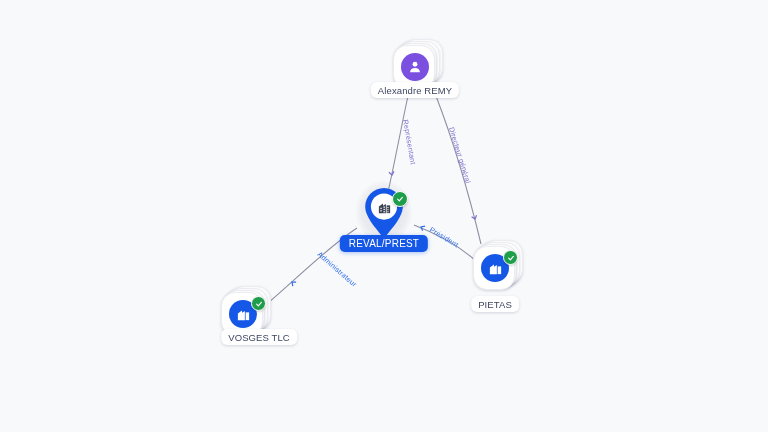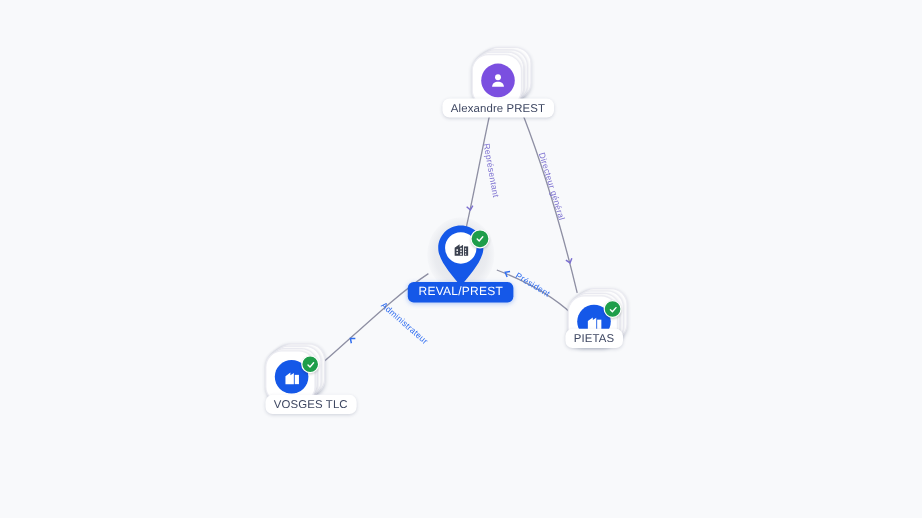--- a/index.html
+++ b/index.html
@@ -202,21 +202,21 @@
           <div class="card c2"></div>
           <div class="card c3"></div>
           <div class="card c4"></div>
         </div>
         <div class="node-disc disc-person">
           <svg width="16" height="16" viewBox="0 0 24 24" aria-hidden="true">
             <circle cx="12" cy="8" r="3.7" fill="#ffffff"></circle>
             <path d="M4.6 20c0-4.1 3.3-6.4 7.4-6.4s7.4 2.3 7.4 6.4z" fill="#ffffff"></path>
           </svg>
         </div>
-        <div class="node-label" style="left: 0px; top: 16px;">Alexandre PREST</div>
+        <div class="node-label" style="left: 0px; top: 16px;">Alexandre REMY</div>
       </div>
       <div class="node" id="node-reval" style="left: 384px; top: 211px;">
         <div class="halo"></div>
         <div class="pin-wrap"><svg width="48" height="56" viewBox="0 0 48 56" aria-hidden="true">
             <path d="M24 3 C13.5 3 5.2 11.3 5.2 21.8 C5.2 32.6 18 45.5 22.3 51.6 C23.1 52.7 24.9 52.7 25.7 51.6 C30 45.5 42.8 32.6 42.8 21.8 C42.8 11.3 34.5 3 24 3 Z" fill="#1558e8"></path>
             <circle cx="24" cy="21.6" r="13.1" fill="#ffffff"></circle>
           </svg></div>
         <div style="position: absolute; left: -8px; top: -12px; width: 16px; height: 16px; display: flex; align-items: center; justify-content: center;">
           <svg width="15" height="15" viewBox="0 0 24 24" aria-hidden="true">
             <path d="M3 21V10.4L9.6 5.6 9.6 9.2 14.2 6.2 14.2 21z" fill="#3c4250"></path>
@@ -257,21 +257,21 @@
             <rect x="16.7" y="11.2" width="1.7" height="1.7" fill="#ffffff"></rect>
             <rect x="16.7" y="14.6" width="1.7" height="1.7" fill="#ffffff"></rect>
             <rect x="16.7" y="18.0" width="1.7" height="1.7" fill="#ffffff"></rect>
           </svg>
         </div>
         <div class="check-badge">
           <svg width="8" height="8" viewBox="0 0 24 24" aria-hidden="true">
             <path d="M5 12.5 L10 17.5 L19 7" stroke="#ffffff" stroke-width="3.4" fill="none" stroke-linecap="round" stroke-linejoin="round"></path>
           </svg>
         </div>
-        <div class="node-label" style="left: 0px; top: 7px;">PIETAS</div>
+        <div class="node-label" style="left: 0px; top: 29px;">PIETAS</div>
       </div>
       <div class="node" style="left: 243px; top: 313px;">
         <div class="node-stack">
           <div class="card c1"></div>
           <div class="card c2"></div>
           <div class="card c3"></div>
           <div class="card c4"></div>
         </div>
         <div class="node-disc disc-company">
           <svg width="15" height="15" viewBox="0 0 24 24" aria-hidden="true">

